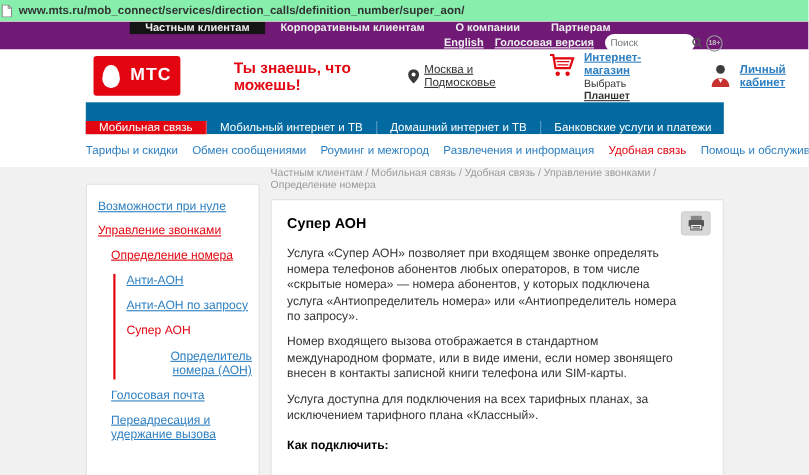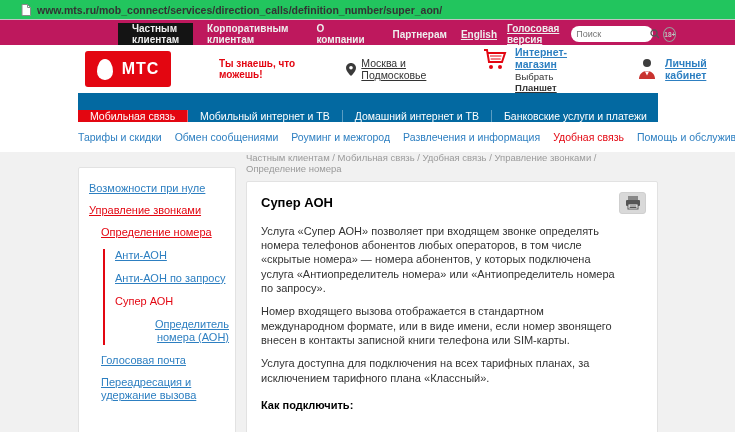--- a/index.html
+++ b/index.html
@@ -1,44 +1,44 @@
 <!DOCTYPE html>
 <html><head>
 <meta charset="utf-8">
 <style>
   * { margin:0; padding:0; box-sizing:border-box; }
   html,body { width:735px; height:432px; overflow:hidden; background:#f1f1f1;
     font-family:"Liberation Sans", sans-serif; }
 
   
-  .urlbar { height:20px; background:#22c55e; border-bottom:1px solid #c3c3c3;
-    display:flex; align-items:center; padding:0 21px; gap:6px; font-size:10.5px; color:#333; }
+  .urlbar { height:20px; background:#86efac; border-bottom:1px solid #c3c3c3;
+    display:flex; align-items:center; padding:0 1px; gap:6px; font-size:10.5px; color:#333; }
   .urlbar .host { font-weight:bold; }
 
   
-  .topbar { height:25px; background:#be185d; display:flex; align-items:flex-end; font-size:10px; }
+  .topbar { height:25px; background:#701a75; display:flex; align-items:flex-start; font-size:10px;flex-direction:column; }
   .tb-tabs { display:flex; margin-left:118px; }
   .tb-tab { padding:0 14px; display:flex; align-items:center; color:#eee; font-weight:bold; cursor:pointer; }
   .tb-tab.active { background:#141414; }
   .tb-right { margin-left:auto; display:flex; align-items:center; gap:10px; padding-right:78px; }
   .tb-link { color:#eee; font-weight:bold; text-decoration:underline; cursor:pointer; }
   .search-pill { width:82px; height:16px; background:#fff; border-radius:9px;
     display:flex; align-items:center; padding:0 5px; gap:14px; }
   .search-pill input { border:none; outline:none; width:60px; font-size:9px; color:#555;
     font-family:"Liberation Sans", sans-serif; background:transparent; }
   .age-badge { width:15px; height:15px; border:1px solid #9a9a9a; border-radius:50%;
     color:#c0c0c0; font-size:6.5px; font-weight:bold; display:flex; align-items:center; justify-content:center; }
 
   
   .header { height:48px; background:#fff; display:flex; align-items:center; padding-left:85px; }
   .logo { width:100px; height:36px; background:#e30611; border-radius:3px;
     display:flex; align-items:center; justify-content:center; gap:9px; cursor:pointer; }
   .logo-egg { width:16px; height:21px; background:#fff; border-radius:50% 50% 50% 50% / 62% 62% 42% 42%; }
   .logo-text { color:#fff; font-weight:bold; font-size:16px; letter-spacing:1px; }
-  .tagline { color:#e30611; font-size:10px; font-weight:bold; margin-left:48px; }
+  .tagline { color:#e30611; font-size:14px; font-weight:bold; margin-left:48px; }
   .region { margin-left:22px; display:flex; align-items:center; gap:5px; }
   .region-link { font-size:10.5px; color:#333; text-decoration:underline; cursor:pointer; }
   .shop { margin-left:26px; display:flex; align-items:flex-start; gap:7px; }
   .shop-col { display:flex; flex-direction:column; gap:1px; }
   .link-blue { color:#2d7fc1; text-decoration:underline; cursor:pointer; }
   .shop-main { font-size:10.5px; font-weight:bold; }
   .shop-sub { font-size:9.5px; color:#333; }
   .shop-sub b { text-decoration:underline; cursor:pointer; }
   .account { margin-left:46px; display:flex; align-items:center; gap:8px; }
   .account-link { font-size:10.5px; font-weight:bold; }

